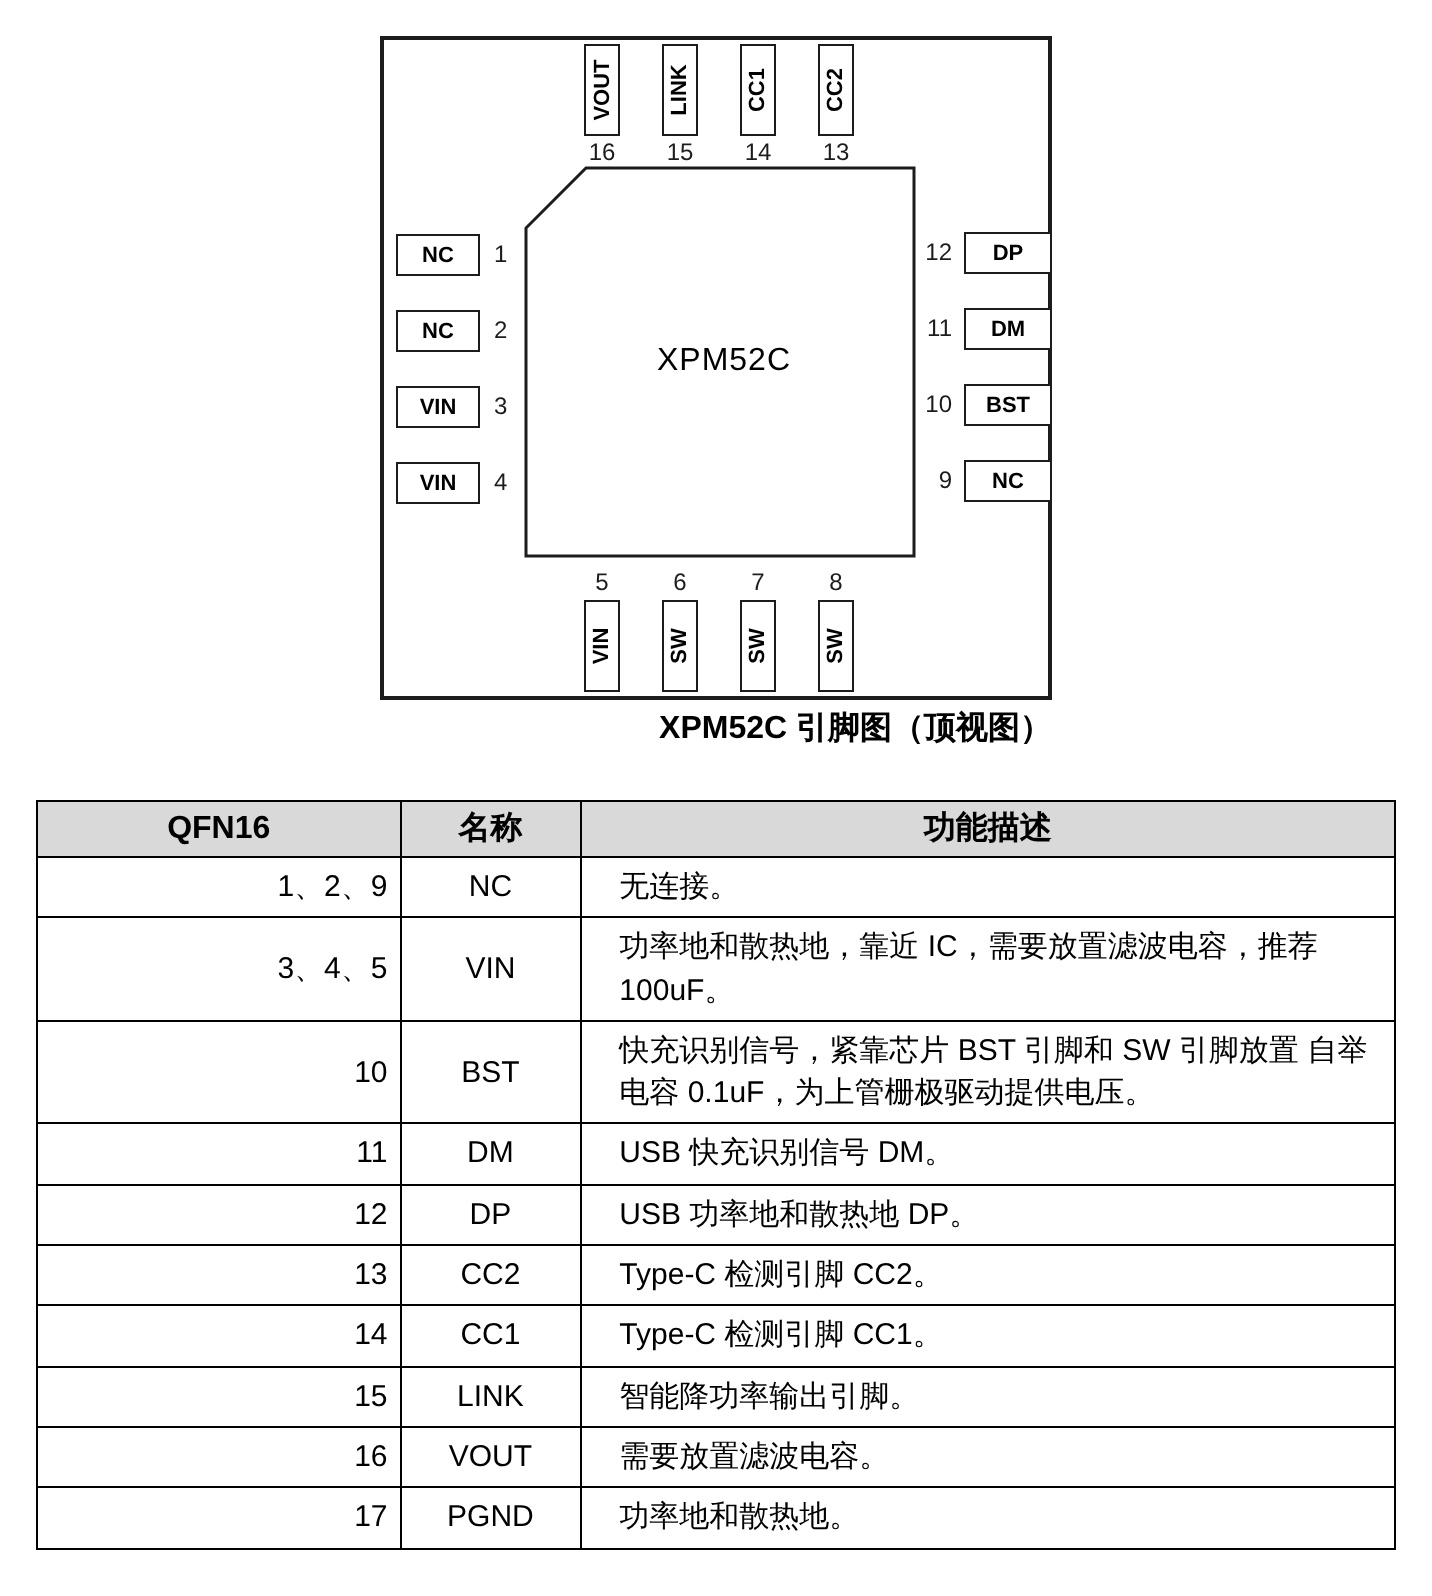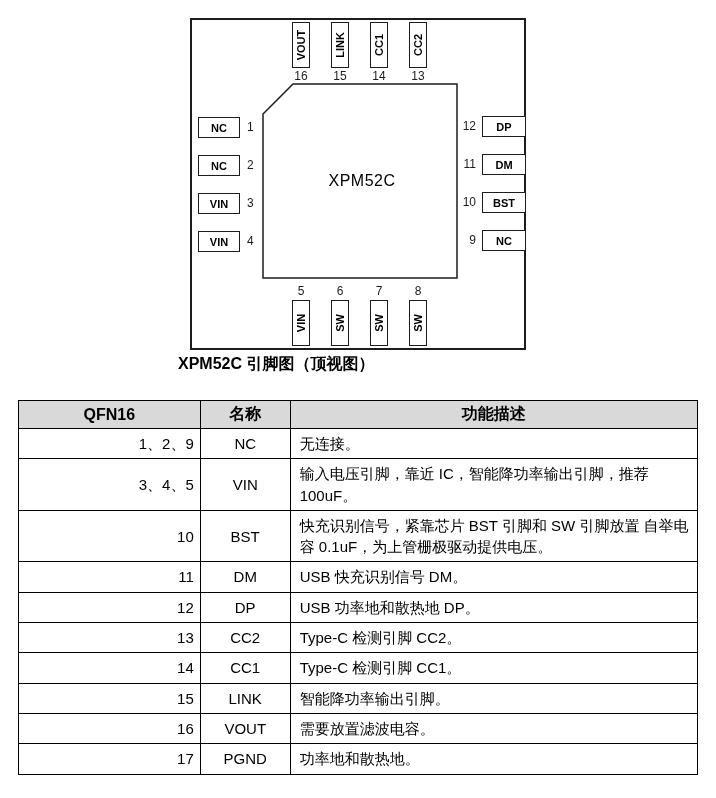--- a/index.html
+++ b/index.html
@@ -21,33 +21,33 @@
   .pin-box.vert { width:18px; height:46px; }
   .pin-box.vert .lbl { transform:rotate(-90deg); }
   .pin-box.horz { width:42px; height:21px; }
   .pin-box.horz-r { width:44px; height:21px; }
 
   .pin-num { position:absolute; font-size:12px; color:#1c1c1c; }
   .pin-num.topn, .pin-num.botn { width:18px; text-align:center; }
   .pin-num.leftn { width:16px; text-align:left; }
   .pin-num.rightn { width:20px; text-align:right; }
 
-  .caption { position:absolute; left:178px; top:354px; width:336px;
-             text-align:left; font-weight:bold; font-size:16px; }
+  .caption { position:absolute; left:190px; top:354px; width:336px;
+             text-align:right; font-weight:bold; font-size:16px; }
 
   
   .pin-table { position:absolute; left:18px; top:400px; width:680px;
                border-collapse:collapse; border:1.5px solid #000; }
   .pin-table th, .pin-table td { border:1px solid #000; vertical-align:middle; }
   .pin-table th { background:#d9d9d9; font-size:16px; font-weight:bold;
                   text-align:center; height:28px; padding:3px 6px; }
   .pin-table td { font-size:15px; line-height:1.42; padding:4px 6px; }
   .pin-table td.c-pins { text-align:right; width:182px; }
   .pin-table td.c-name { text-align:center; width:90px; }
-  .pin-table td.c-desc { text-align:left; width:408px; padding-left:9px; }
+  .pin-table td.c-desc { text-align:left; width:408px; padding-left:19px; }
 </style>
 </head>
 <body>
 
 <div class="page">
 
   <div class="diagram">
 
     <div class="pkg"></div>
 
@@ -146,21 +146,21 @@
     </thead>
     <tbody>
       <tr>
         <td class="c-pins">1、2、9</td>
         <td class="c-name">NC</td>
         <td class="c-desc">无连接。</td>
       </tr>
       <tr>
         <td class="c-pins">3、4、5</td>
         <td class="c-name">VIN</td>
-        <td class="c-desc">输入电压引脚，靠近 IC，智能降功率输出引脚，推荐 100uF。</td>
+        <td class="c-desc">功率地和散热地，靠近 IC，需要放置滤波电容，推荐 100uF。</td>
       </tr>
       <tr>
         <td class="c-pins">10</td>
         <td class="c-name">BST</td>
         <td class="c-desc">快充识别信号，紧靠芯片 BST 引脚和 SW 引脚放置 自举电容 0.1uF，为上管栅极驱动提供电压。</td>
       </tr>
       <tr>
         <td class="c-pins">11</td>
         <td class="c-name">DM</td>
         <td class="c-desc">USB 快充识别信号 DM。</td>

